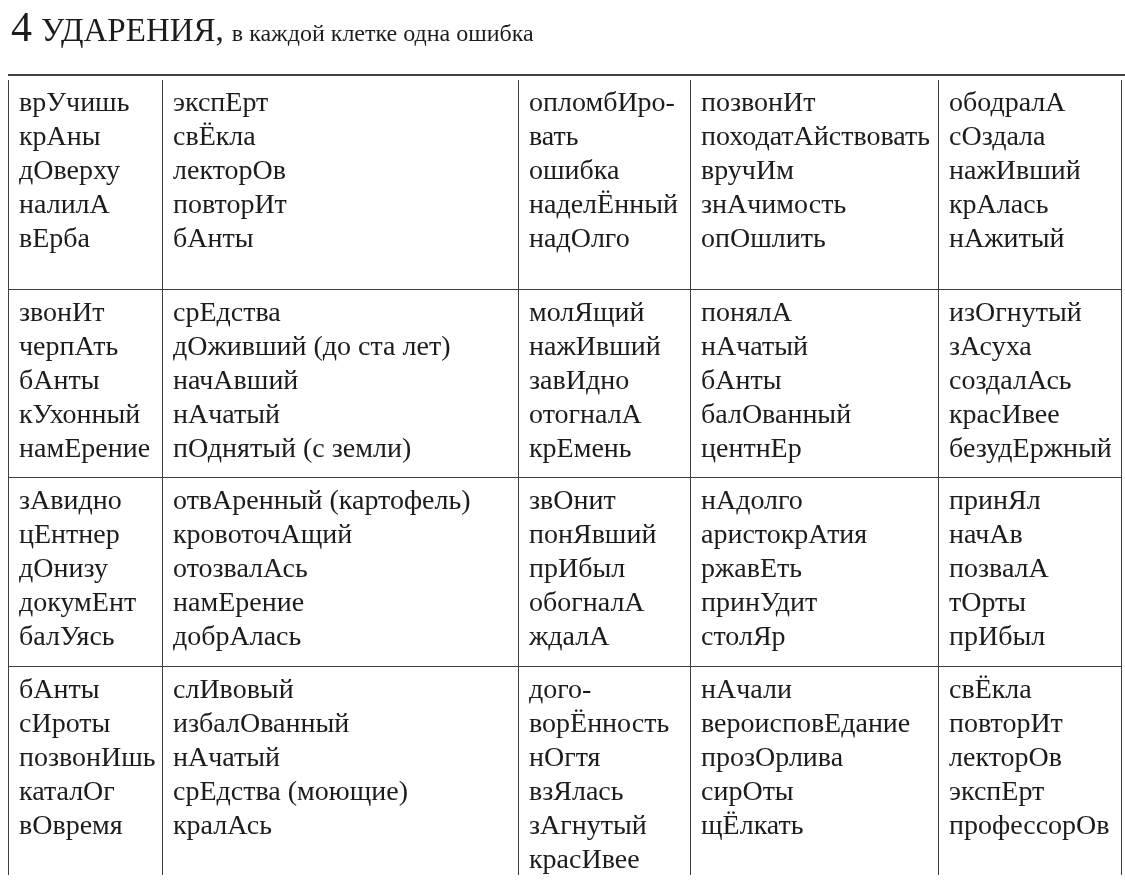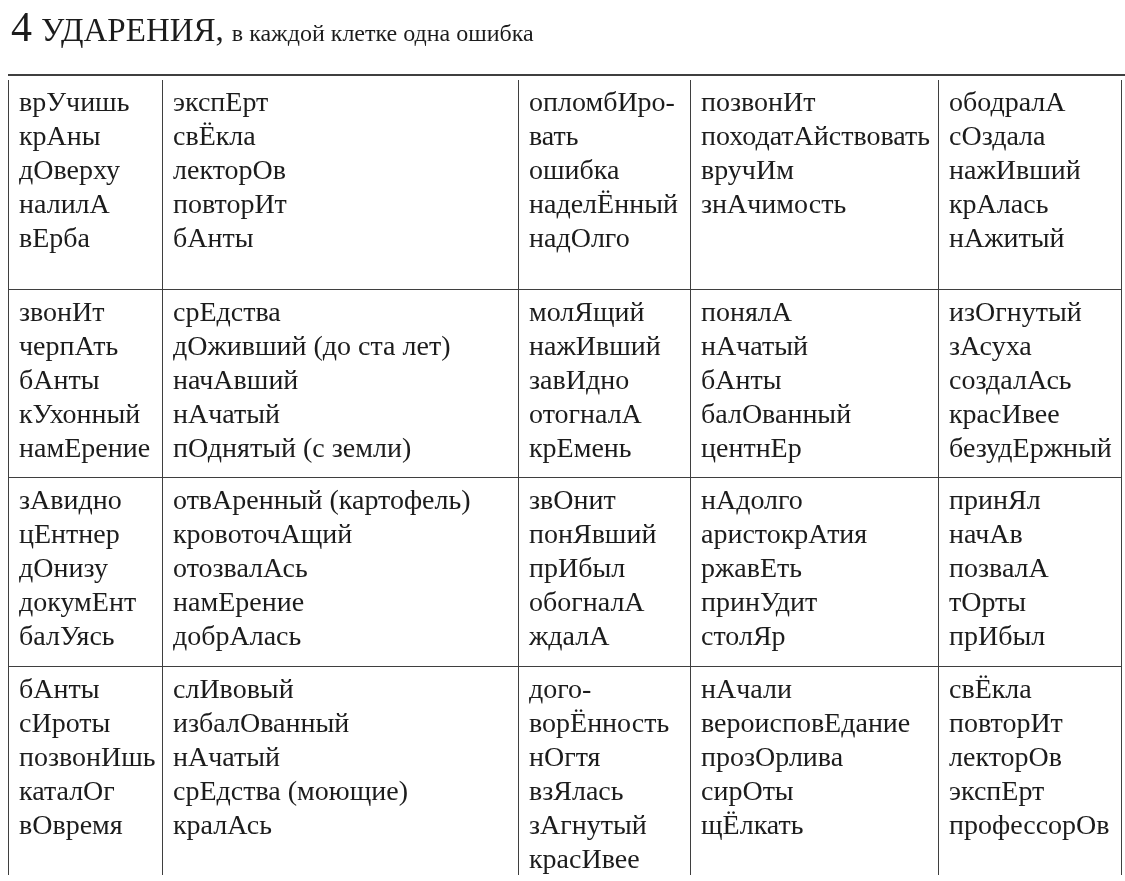--- a/index.html
+++ b/index.html
@@ -100,20 +100,21 @@
         <div class="word-line">вать</div>
         <div class="word-line">ошибка</div>
         <div class="word-line">наделЁнный</div>
         <div class="word-line">надОлго</div>
       </div>
       <div class="cell">
         <div class="word-line">позвонИт</div>
         <div class="word-line">походатАйствовать</div>
         <div class="word-line">вручИм</div>
         <div class="word-line">знАчимость</div>
+        <div class="word-line">опОшлить</div>
       </div>
       <div class="cell last-col">
         <div class="word-line">ободралА</div>
         <div class="word-line">сОздала</div>
         <div class="word-line">нажИвший</div>
         <div class="word-line">крАлась</div>
         <div class="word-line">нАжитый</div>
       </div>
       <div class="cell">
         <div class="word-line">звонИт</div>

